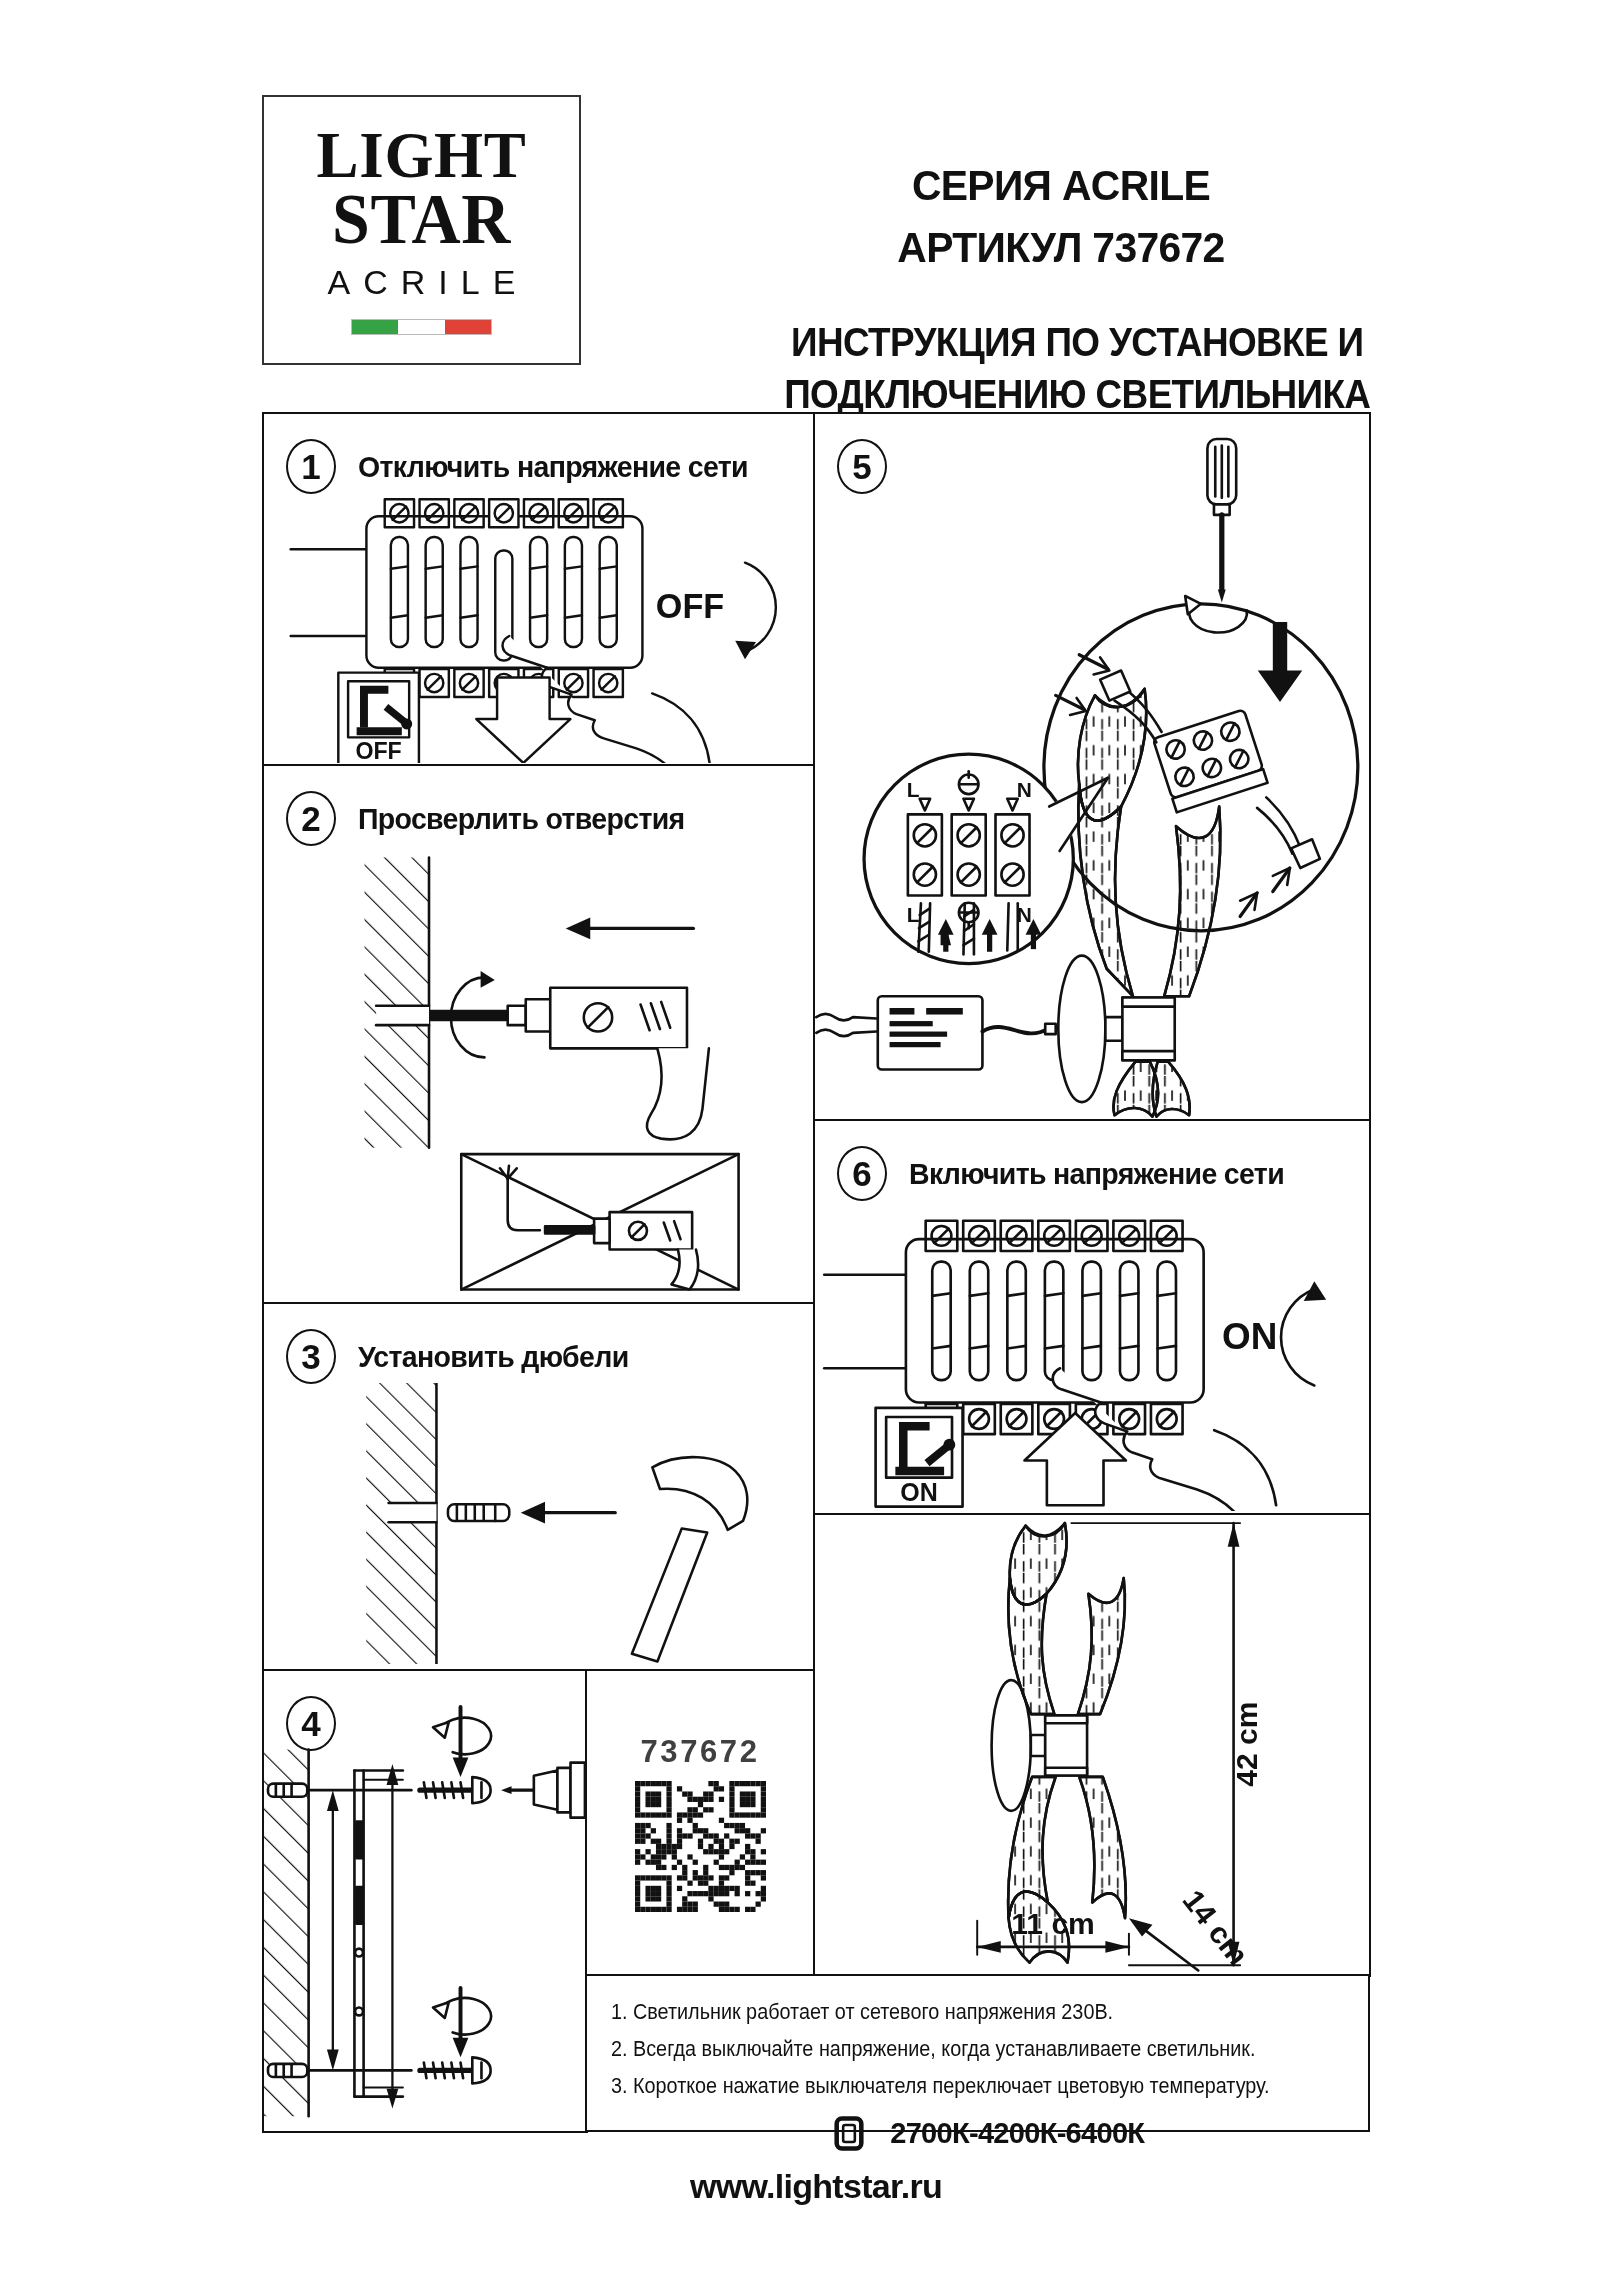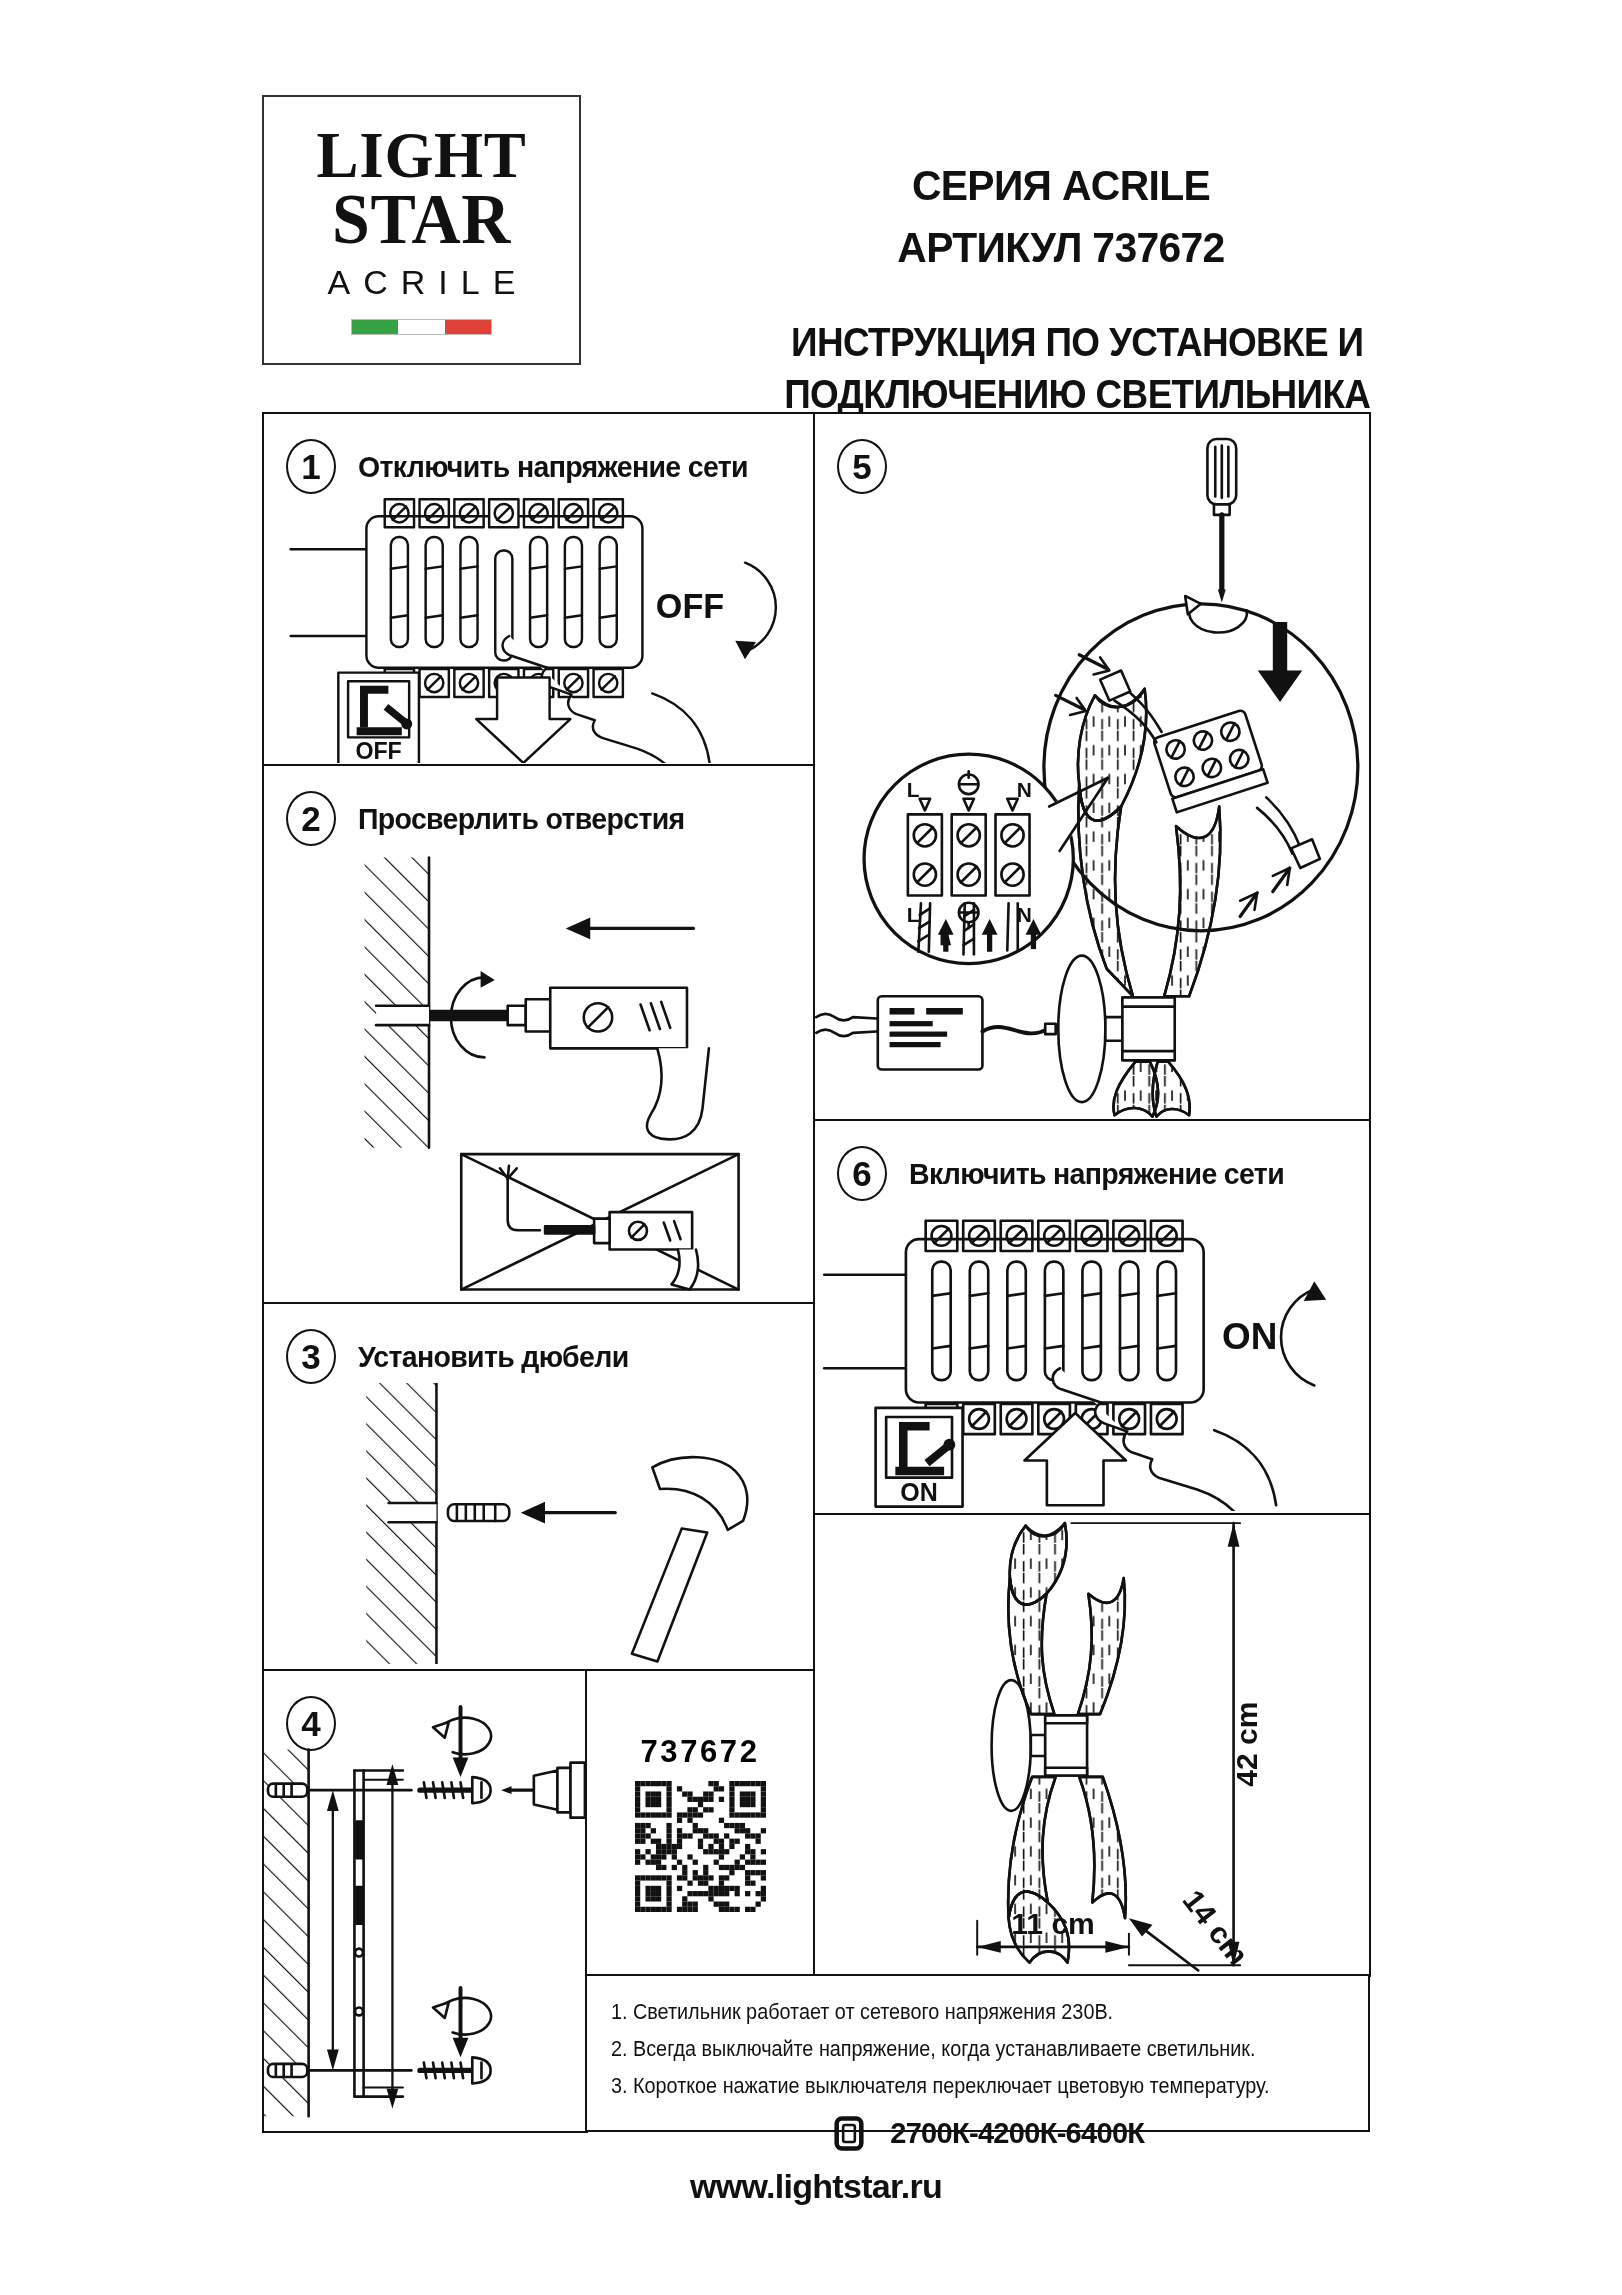--- a/index.html
+++ b/index.html
@@ -27,21 +27,21 @@
   .logo-l2{font-family:"Liberation Serif","DejaVu Serif",serif;font-weight:bold;font-size:68px;line-height:68px;letter-spacing:0.7px;transform:scaleY(1.05);}
   .logo-l3{font-size:34px;font-weight:400;letter-spacing:13px;margin:10.5px 0 0 13px;}
   .flag{margin-top:17px;width:139px;height:14.4px;display:flex;border:0.7px solid #bbb;}
   .flag div{flex:1;}
   
   .noteline{font-size:22px;line-height:37px;white-space:nowrap;transform:scaleX(.9);transform-origin:left center;}
   .temprow{display:flex;align-items:center;justify-content:center;gap:26px;margin-top:11.8px;}
   .temptext{font-size:29px;font-weight:bold;letter-spacing:-0.7px;}
   
   .qrwrap{position:absolute;inset:0;display:flex;flex-direction:column;align-items:center;justify-content:center;gap:11.8px;}
-  .qrnum{font-size:31px;font-weight:bold;color:#000000;letter-spacing:2.6px;}
+  .qrnum{font-size:31px;font-weight:bold;color:#404040;letter-spacing:2.6px;}
   .footer{position:absolute;left:262px;top:2167px;width:1108px;text-align:center;
           font-size:34px;font-weight:bold;letter-spacing:-0.7px;}
 </style>
 </head>
 <body>
 
 <div class="page">
 
   <div class="logobox">
     <div class="logo-l1">LIGHT</div>

